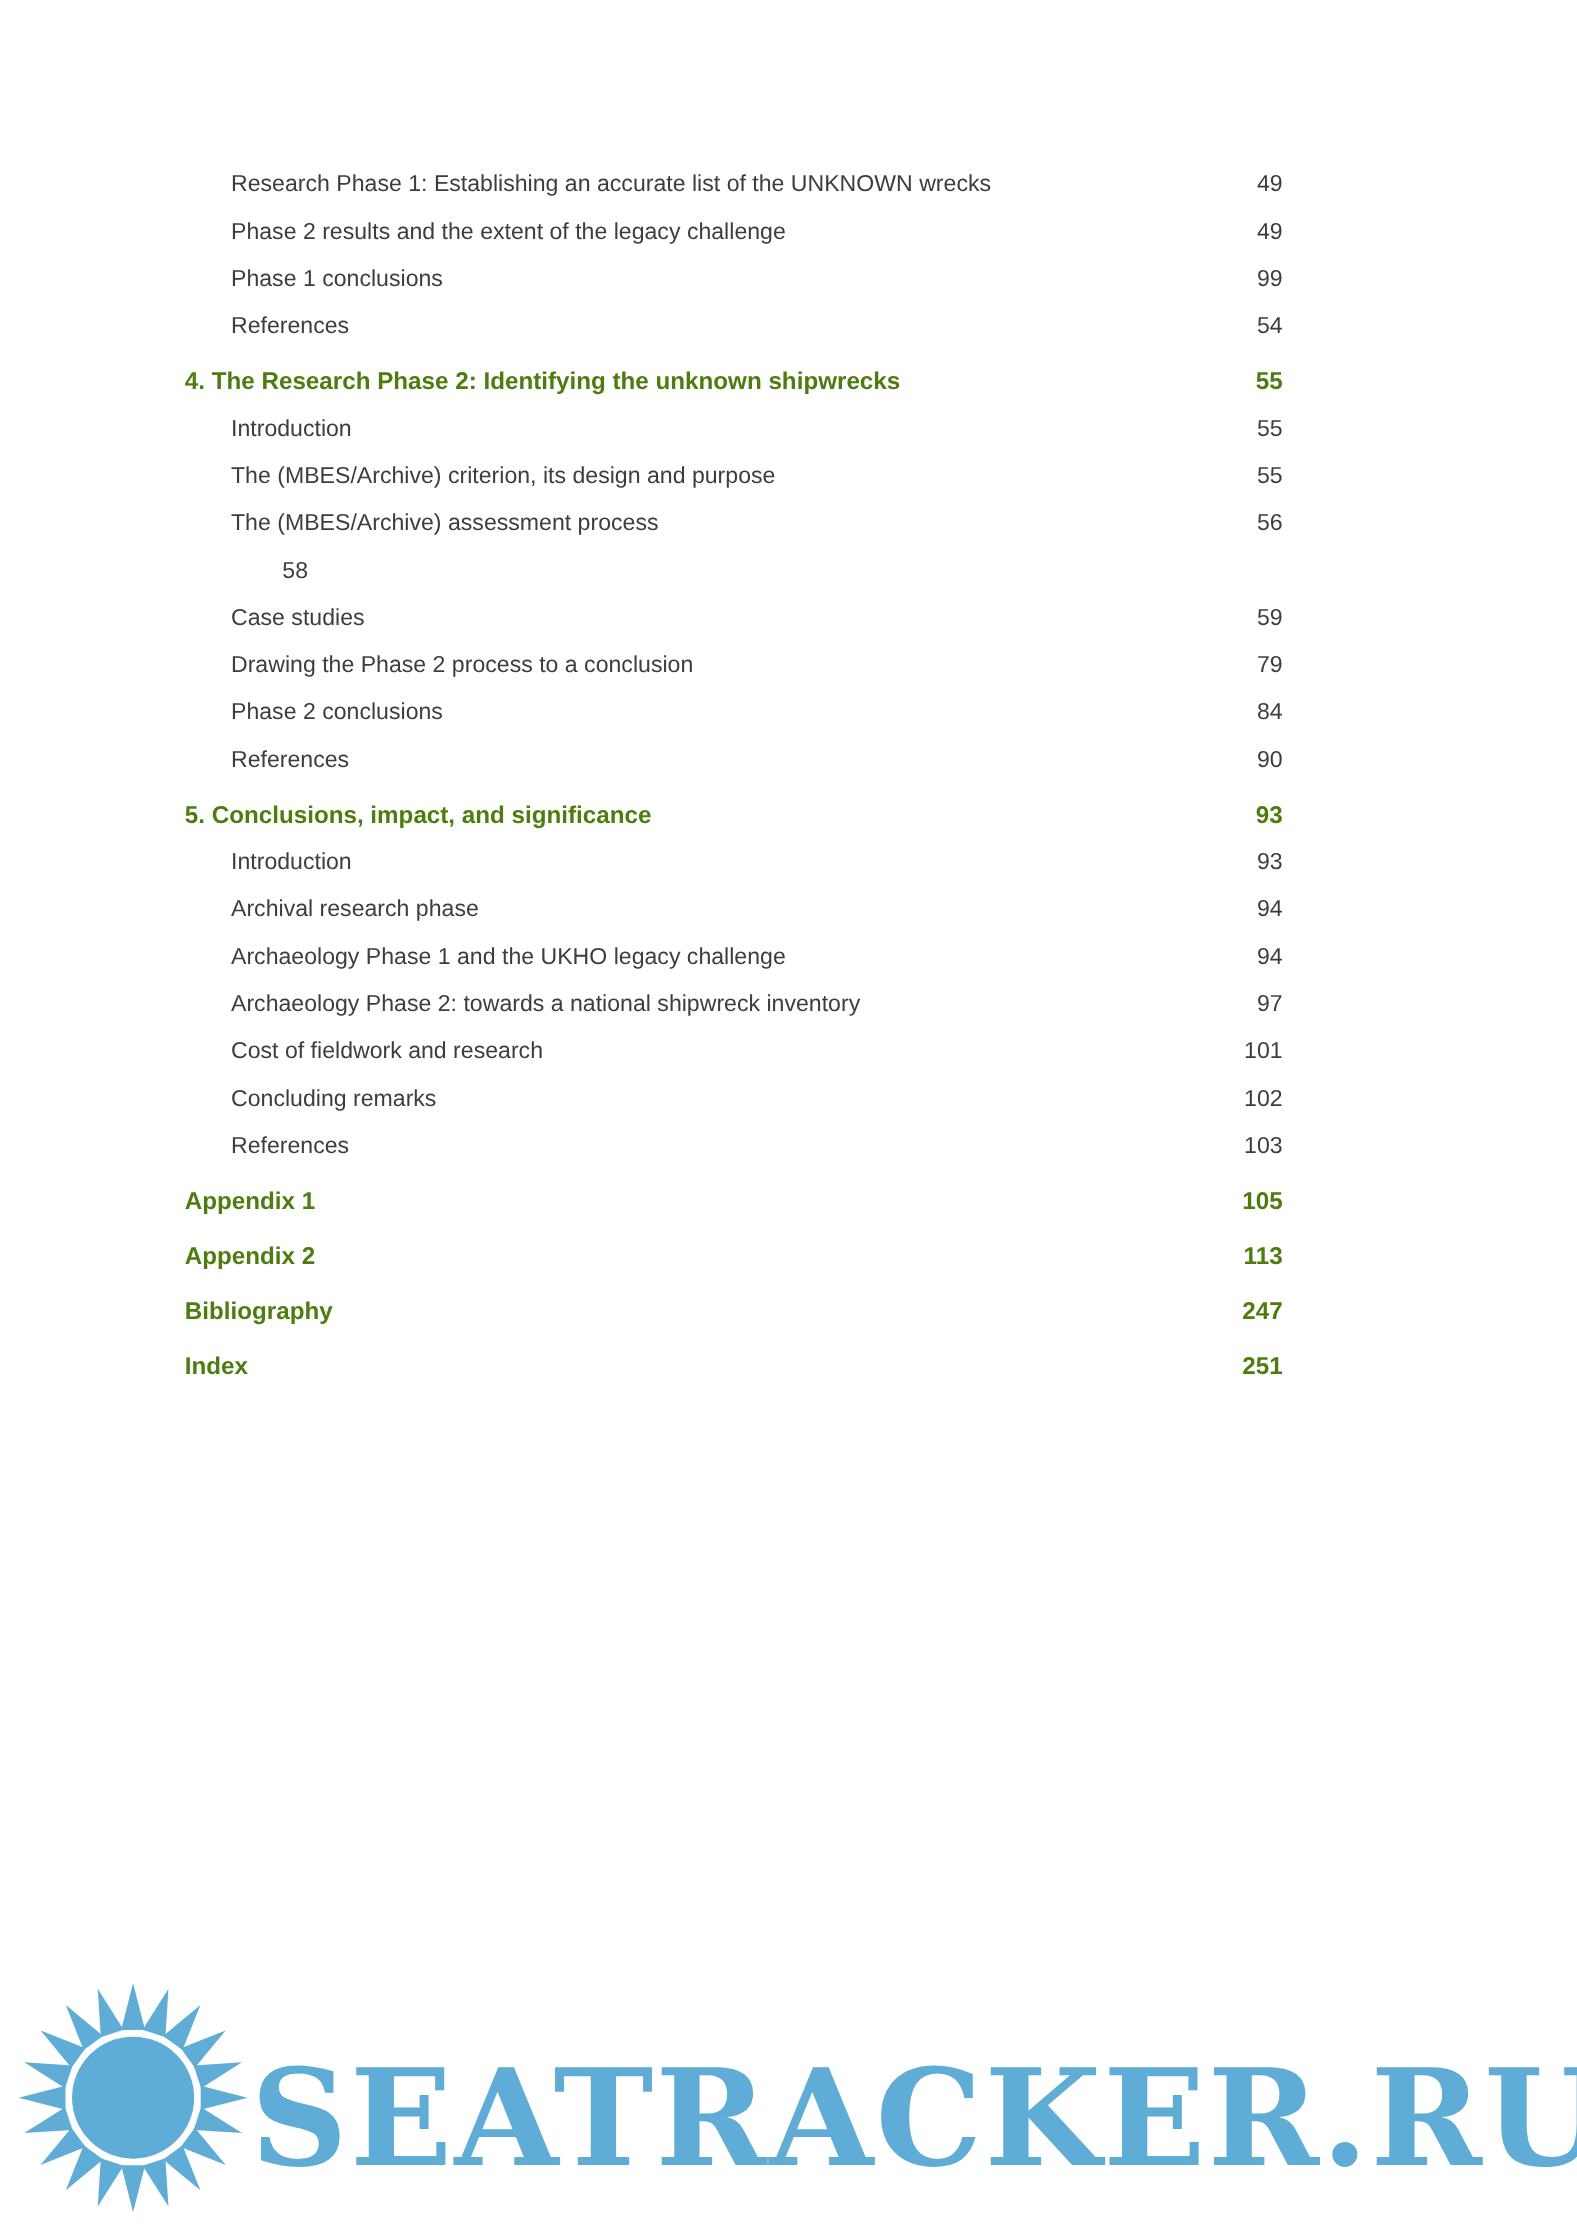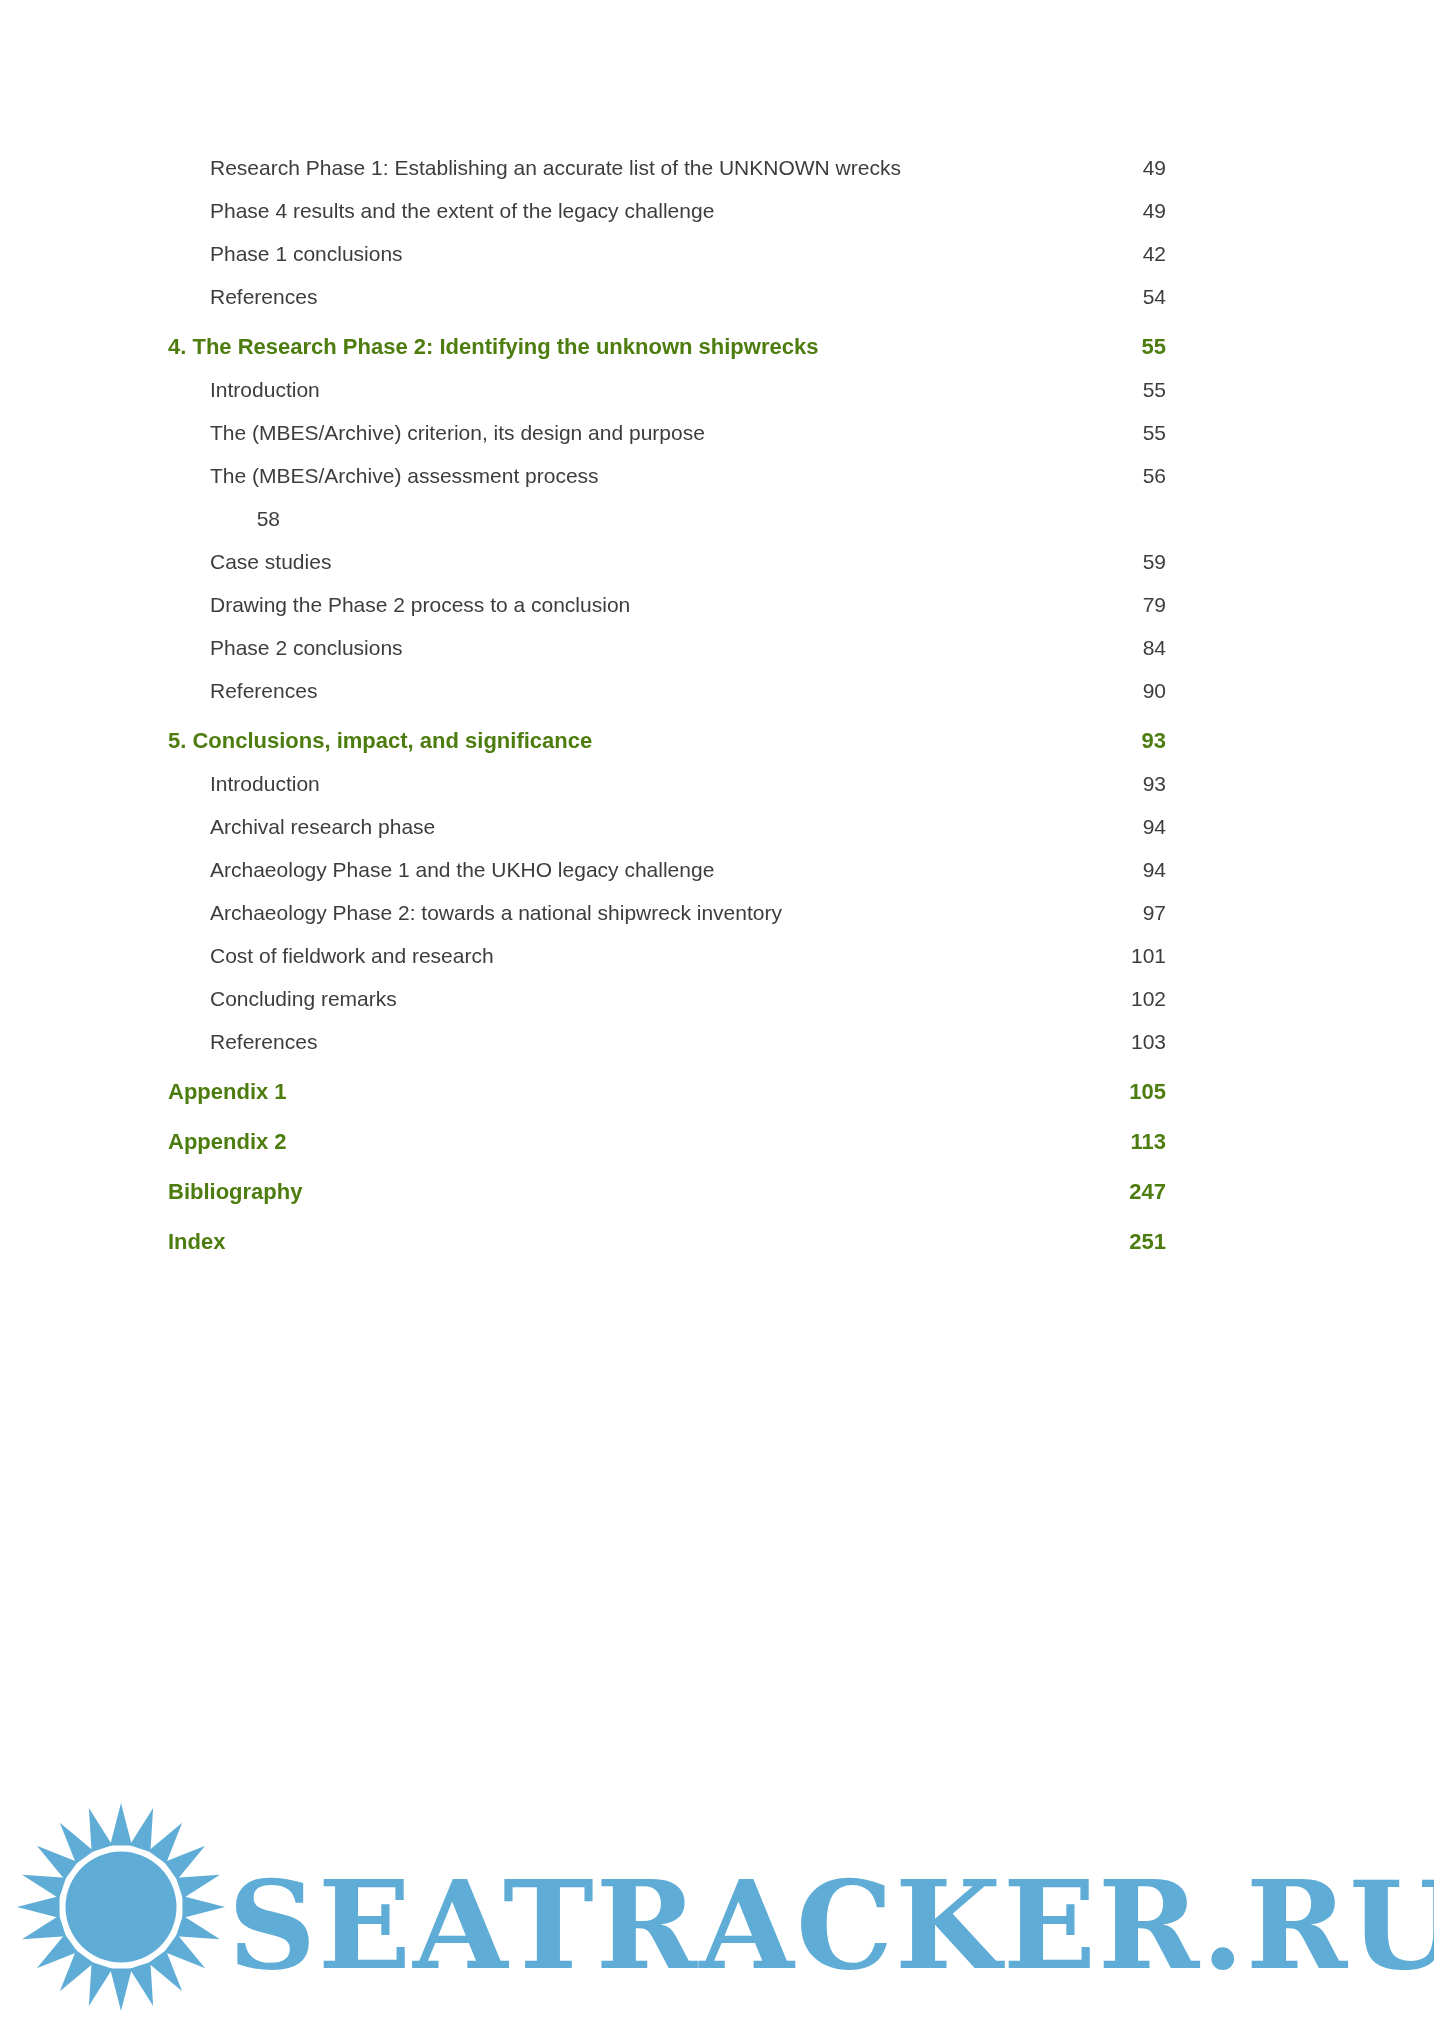--- a/index.html
+++ b/index.html
@@ -89,26 +89,26 @@
 <body>
 
 <div class="page">
 
   <div class="toc">
       <div class="toc-row sub">
       <span class="toc-label">Research Phase 1: Establishing an accurate list of the UNKNOWN wrecks</span>
       <span class="toc-page">49</span>
     </div>
       <div class="toc-row sub">
-      <span class="toc-label">Phase 4 results and the extent of the legacy challenge</span>
+      <span class="toc-label">Phase 2 results and the extent of the legacy challenge</span>
       <span class="toc-page">49</span>
     </div>
       <div class="toc-row sub">
       <span class="toc-label">Phase 1 conclusions</span>
-      <span class="toc-page">42</span>
+      <span class="toc-page">99</span>
     </div>
       <div class="toc-row sub">
       <span class="toc-label">References</span>
       <span class="toc-page">54</span>
     </div>
       <div class="toc-row chapter">
       <span class="toc-label">4. The Research Phase 2: Identifying the unknown shipwrecks</span>
       <span class="toc-page">55</span>
     </div>
       <div class="toc-row sub">

